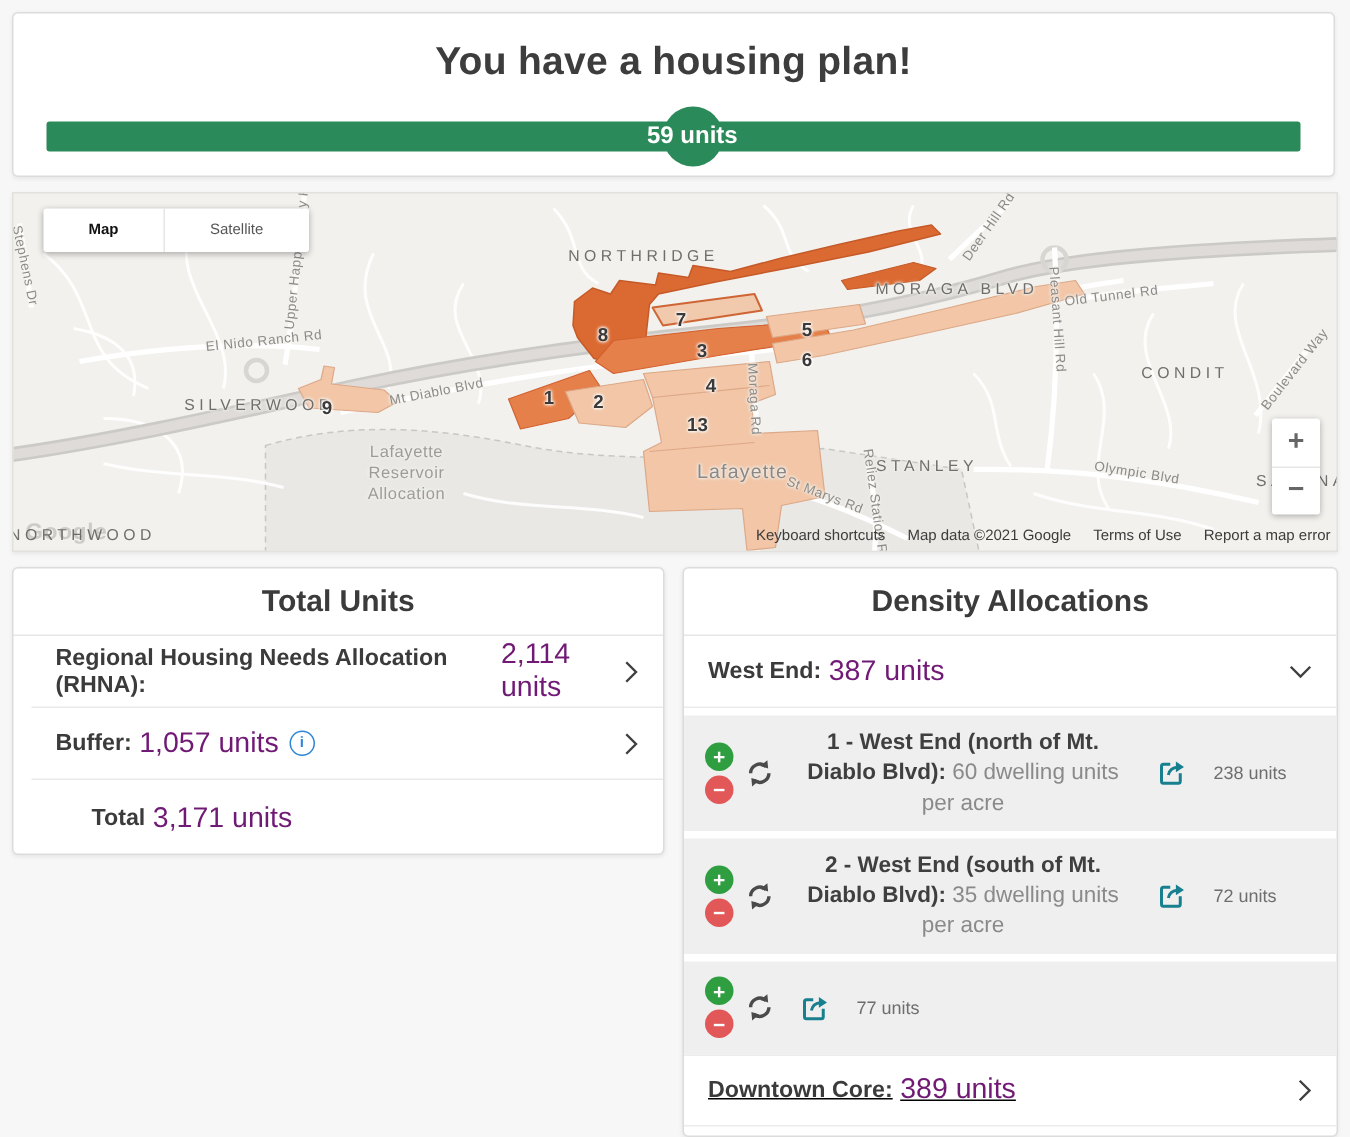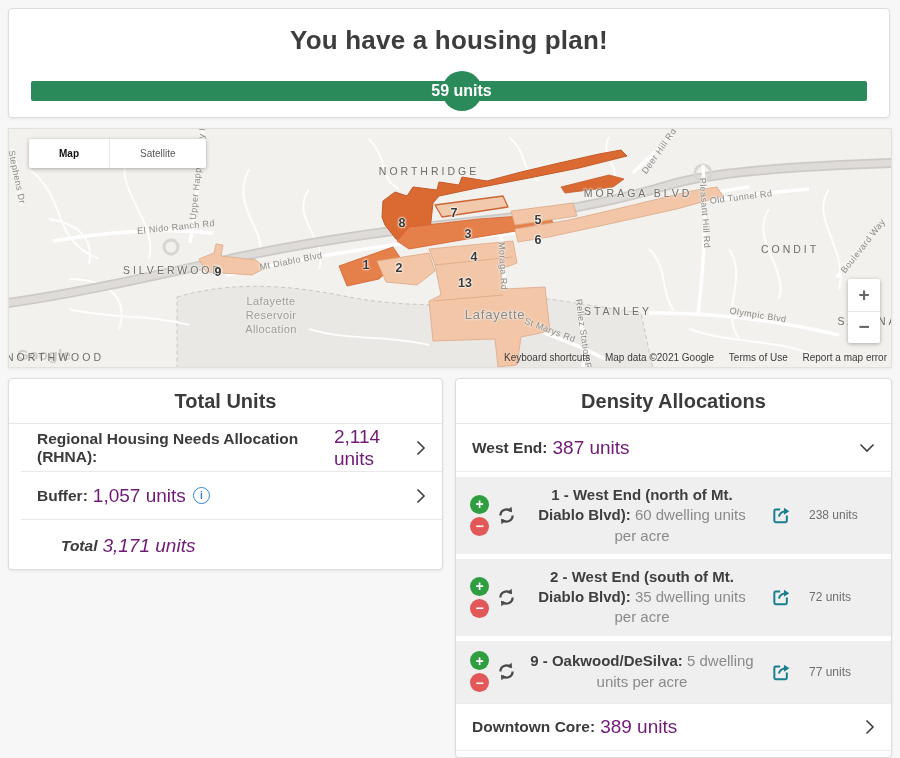--- a/index.html
+++ b/index.html
@@ -42,21 +42,21 @@
   
   #total-panel{left:8px;top:378px;width:435px;height:192px;}
   #density-panel{left:455px;top:378px;width:437px;height:380px;overflow:hidden;}
   .ptitle{height:44px;display:flex;align-items:center;justify-content:center;font-size:20px;font-weight:700;
     color:#3b3b3b;border-bottom:1px solid #e6e6e6;}
   .prow{display:flex;align-items:center;padding:0 16px;box-sizing:border-box;}
   .lbl{font-weight:700;color:#3b3b3b;font-size:15.5px;}
   .val{color:#701a75;font-size:19px;margin-left:5px;}
   .chev{margin-left:auto;flex:none;display:flex;align-items:center;}
   #total-panel .prow{height:48px;border-bottom:1px solid #e9e9e9;margin-left:12px;}
-  #total-panel .trow{height:51px;border-bottom:none;padding-left:40px;font-style:italic;}
+  #total-panel .trow{height:51px;border-bottom:none;padding-left:40px;}
   .info-icon{display:inline-flex;width:15px;height:15px;border:1.5px solid #2d86d8;border-radius:50%;color:#2d86d8;
     font-size:10px;font-weight:700;align-items:center;justify-content:center;margin-left:7px;cursor:pointer;flex:none;}
   
   .grow{display:flex;align-items:center;padding:0 16px;height:48px;box-sizing:border-box;border-bottom:1px solid #ececec;cursor:pointer;}
   .subrow{display:flex;align-items:center;background:#f0efef;margin-top:5px;padding:8px 14px;min-height:62px;box-sizing:border-box;}
   .subrow:last-of-type{margin-bottom:7px;}
   .iconcol{display:flex;align-items:center;flex:none;margin-right:10px;}
   .pm{display:flex;flex-direction:column;gap:3px;margin-right:7px;}
   .circ{width:19px;height:19px;border-radius:50%;color:#fff;display:flex;align-items:center;justify-content:center;
     font-size:14px;font-weight:700;line-height:1;cursor:pointer;}
@@ -305,37 +305,33 @@
       </div>
       <span class="refresh">
         <svg width="21" height="21" viewBox="0 0 24 24">
             <path d="M5 12a7 7 0 0 1 11.6-5.2" fill="none" stroke="#4a4a4a" stroke-width="2.6"></path>
             <polygon points="17.8,2 18.4,8.4 12.4,6.4" fill="#4a4a4a"></polygon>
             <path d="M19 12a7 7 0 0 1-11.6 5.2" fill="none" stroke="#4a4a4a" stroke-width="2.6"></path>
             <polygon points="6.2,22 5.6,15.6 11.6,17.6" fill="#4a4a4a"></polygon>
           </svg>
       </span>
     </div>
-    <div class="subtext">
-      <b>9 - Oakwood/DeSilva:</b>
-      <span>5 dwelling units per acre</span>
-    </div>
     <div class="subright">
       <span class="share">
         <svg width="20" height="20" viewBox="0 0 24 24">
             <path d="M19 12.5V19a1.6 1.6 0 0 1-1.6 1.6H5.6A1.6 1.6 0 0 1 4 19V7a1.6 1.6 0 0 1 1.6-1.6H11" fill="none" stroke="#177f8e" stroke-width="2.4"></path>
             <path d="M9.5 14c.8-4 3.5-6 7.5-6.2" fill="none" stroke="#177f8e" stroke-width="2.4"></path>
             <polygon points="15.5,3.2 22,7.5 15.5,11.8" fill="#177f8e"></polygon>
           </svg>
       </span>
       <span class="units-sm">77 units</span>
     </div>
   </div>
 
-  <div class="grow" style="border-top:1px solid #ececec;">
+  <div class="grow" style="border-top:1px solid #ececec;text-decoration:underline;">
     <span class="lbl">Downtown Core:</span>
     <span class="val">389 units</span>
     <span class="chev">
       <svg width="10" height="16" viewBox="0 0 10 16">
           <polyline points="1.5,1.5 8,8 1.5,14.5" fill="none" stroke="#3f3f3f" stroke-width="1.6"></polyline>
         </svg>
     </span>
   </div>
   <div class="grow">
     

